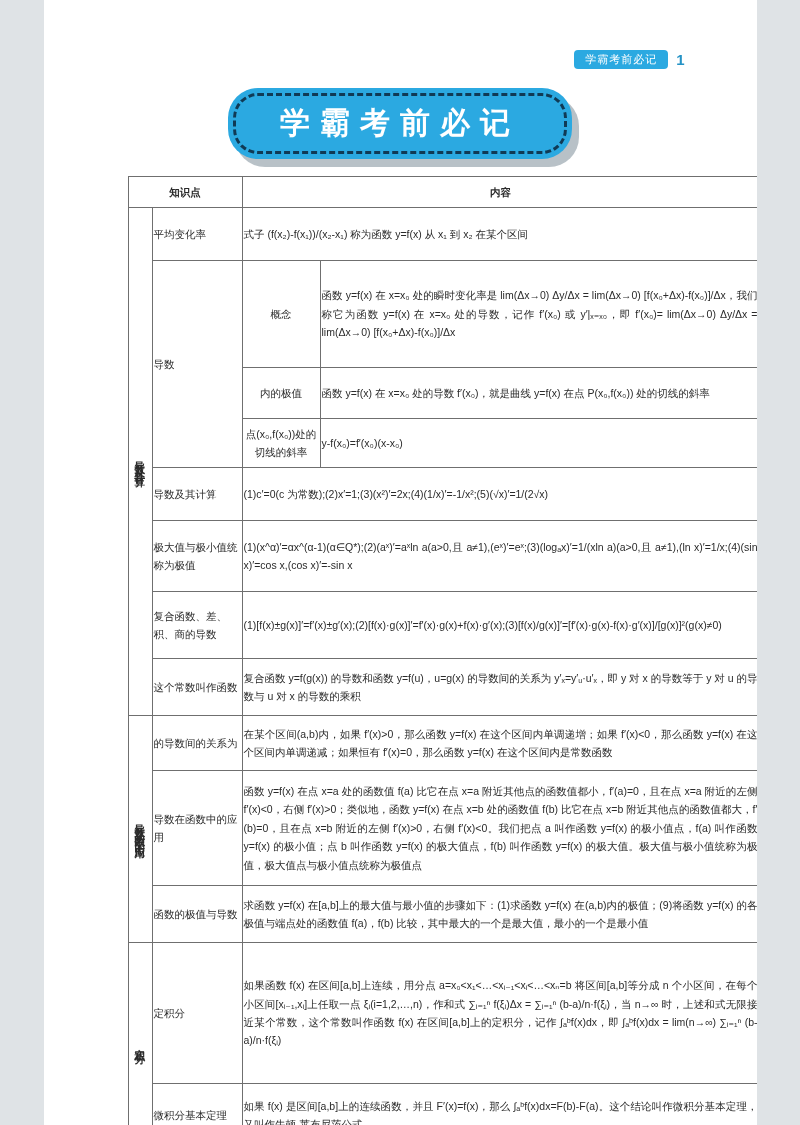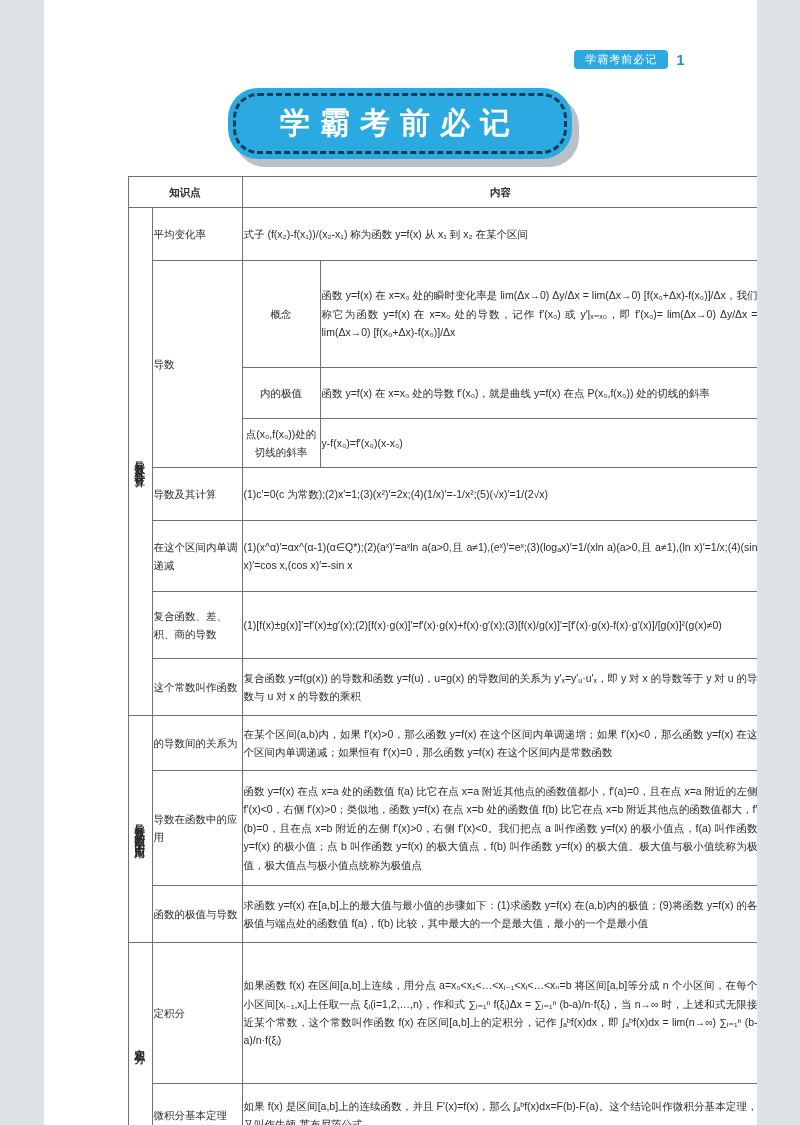--- a/index.html
+++ b/index.html
@@ -79,21 +79,21 @@
       <tr>
         <td class="sublabel h42">点(x₀,f(x₀))处的切线的斜率</td>
         <td class="content">y-f(x₀)=f′(x₀)(x-x₀)</td>
       </tr>
 
       <tr>
         <td class="label h46">导数及其计算</td>
         <td colspan="2" class="content">(1)c′=0(c 为常数);(2)x′=1;(3)(x²)′=2x;(4)(1/x)′=-1/x²;(5)(√x)′=1/(2√x)</td>
       </tr>
       <tr>
-        <td class="label h64">在这个区间内单调递减</td>
+        <td class="label h64">极大值与极小值统称为极值</td>
         <td colspan="2" class="content">(1)(x^α)′=αx^(α-1)(α∈Q*);(2)(aˣ)′=aˣln a(a&gt;0,且 a≠1),(eˣ)′=eˣ;(3)(logₐx)′=1/(xln a)(a&gt;0,且 a≠1),(ln x)′=1/x;(4)(sin x)′=cos x,(cos x)′=-sin x</td>
       </tr>
       <tr>
         <td class="label h60">复合函数、差、积、商的导数</td>
         <td colspan="2" class="content">(1)[f(x)±g(x)]′=f′(x)±g′(x);(2)[f(x)·g(x)]′=f′(x)·g(x)+f(x)·g′(x);(3)[f(x)/g(x)]′=[f′(x)·g(x)-f(x)·g′(x)]/[g(x)]²(g(x)≠0)</td>
       </tr>
       <tr>
         <td class="label h50">这个常数叫作函数</td>
         <td colspan="2" class="content">复合函数 y=f(g(x)) 的导数和函数 y=f(u)，u=g(x) 的导数间的关系为 y′ₓ=y′ᵤ·u′ₓ，即 y 对 x 的导数等于 y 对 u 的导数与 u 对 x 的导数的乘积</td>
       </tr>

